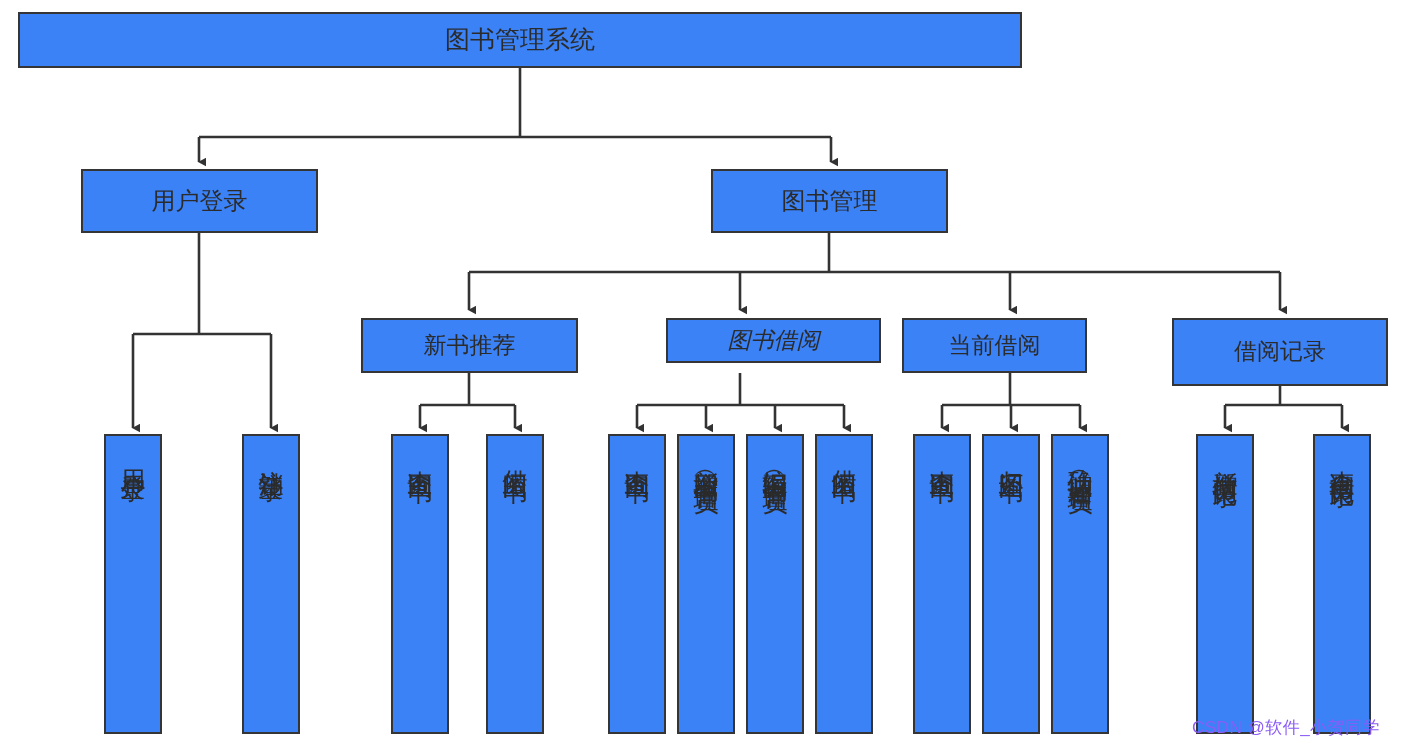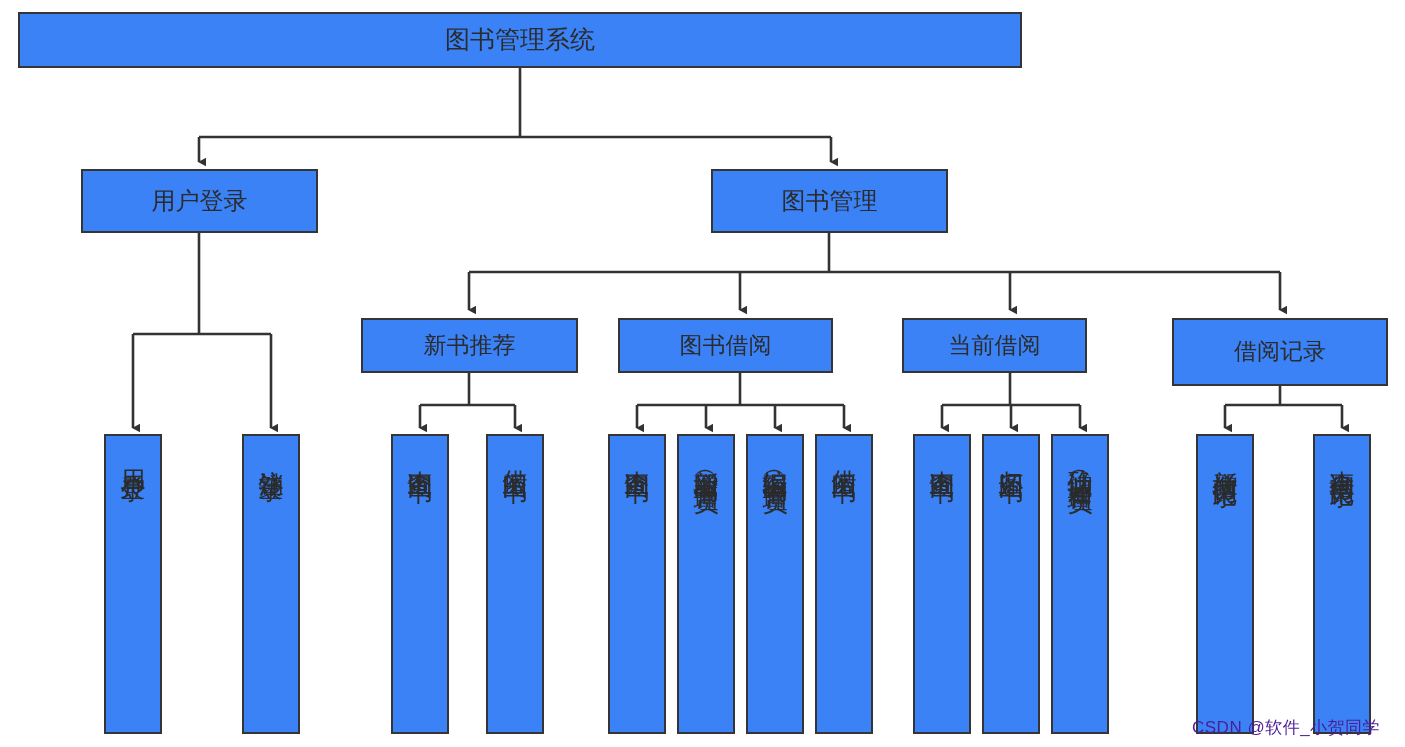--- a/index.html
+++ b/index.html
@@ -64,21 +64,21 @@
     font-size: 25px;
     writing-mode: vertical-rl;
     text-orientation: upright;
     letter-spacing: 3px;
     line-height: 1;
     white-space: nowrap;
   }
   .watermark {
     position: absolute;
     font-size: 17px;
-    color: #4c1d95;
+    color: #8b5cf6;
     letter-spacing: 0.5px;
     white-space: nowrap;
     user-select: none;
   }
 </style>
 </head>
 <body>
 
 <div id="canvas">
 
@@ -142,21 +142,21 @@
   </div>
 
   <div class="node lvl2" style="left:361px; top:318px; width:217px; height:55px;">
     <span class="node-label">新书推荐</span>
   </div>
 
   <div class="node lvl1" style="left:711px; top:169px; width:237px; height:64px;">
     <span class="node-label">图书管理</span>
   </div>
 
-  <div class="node lvl2" style="left:618px; top:318px; width:215px; height:55px;">
+  <div class="node lvl2" style="left:666px; top:318px; width:215px; height:45px;font-style:italic;">
     <span class="node-label">图书借阅</span>
   </div>
 
   <div class="node lvl2" style="left:902px; top:318px; width:185px; height:55px;">
     <span class="node-label">当前借阅</span>
   </div>
 
   <div class="node lvl2" style="left:1172px; top:318px; width:216px; height:68px;">
     <span class="node-label">借阅记录</span>
   </div>

